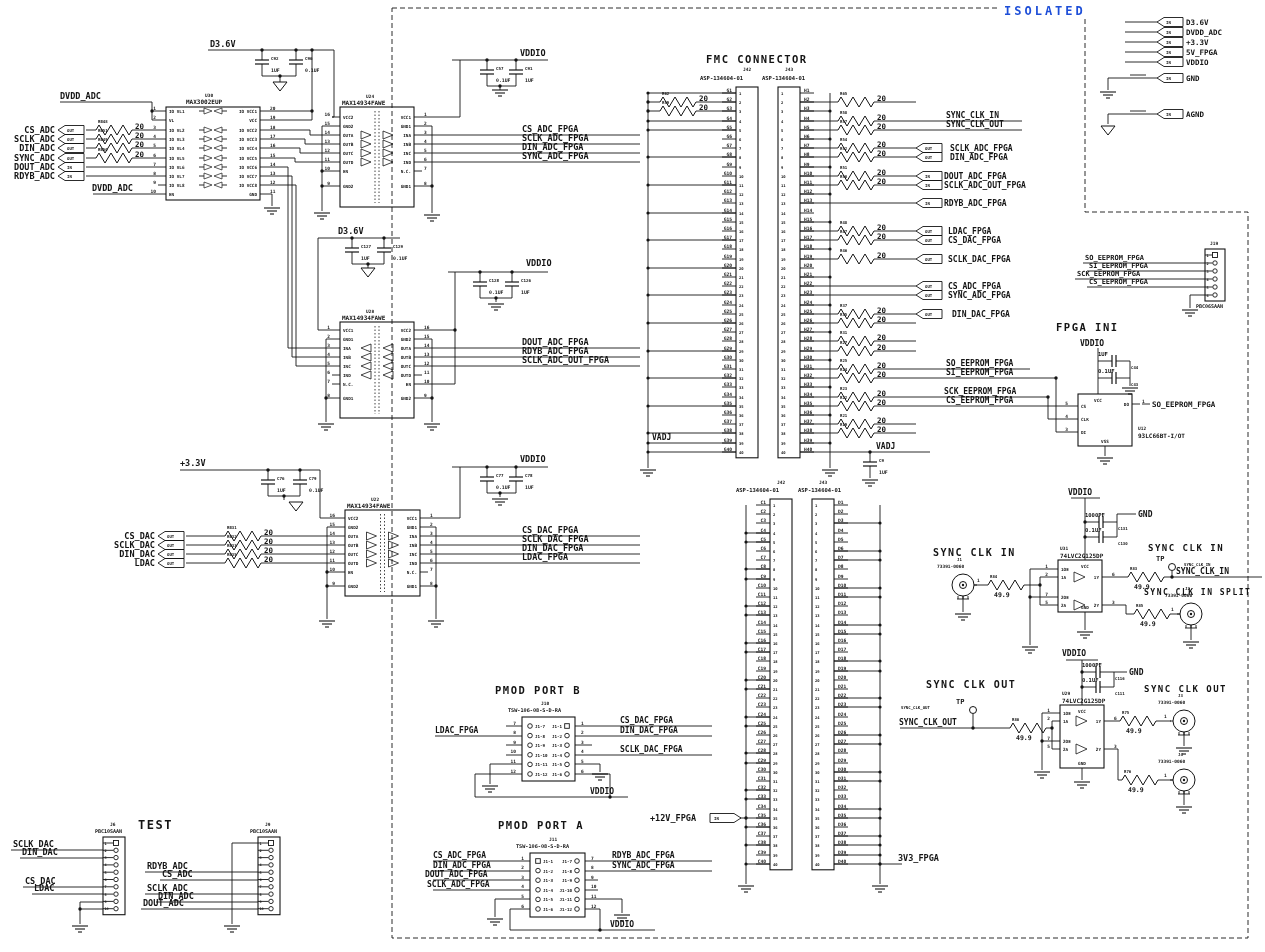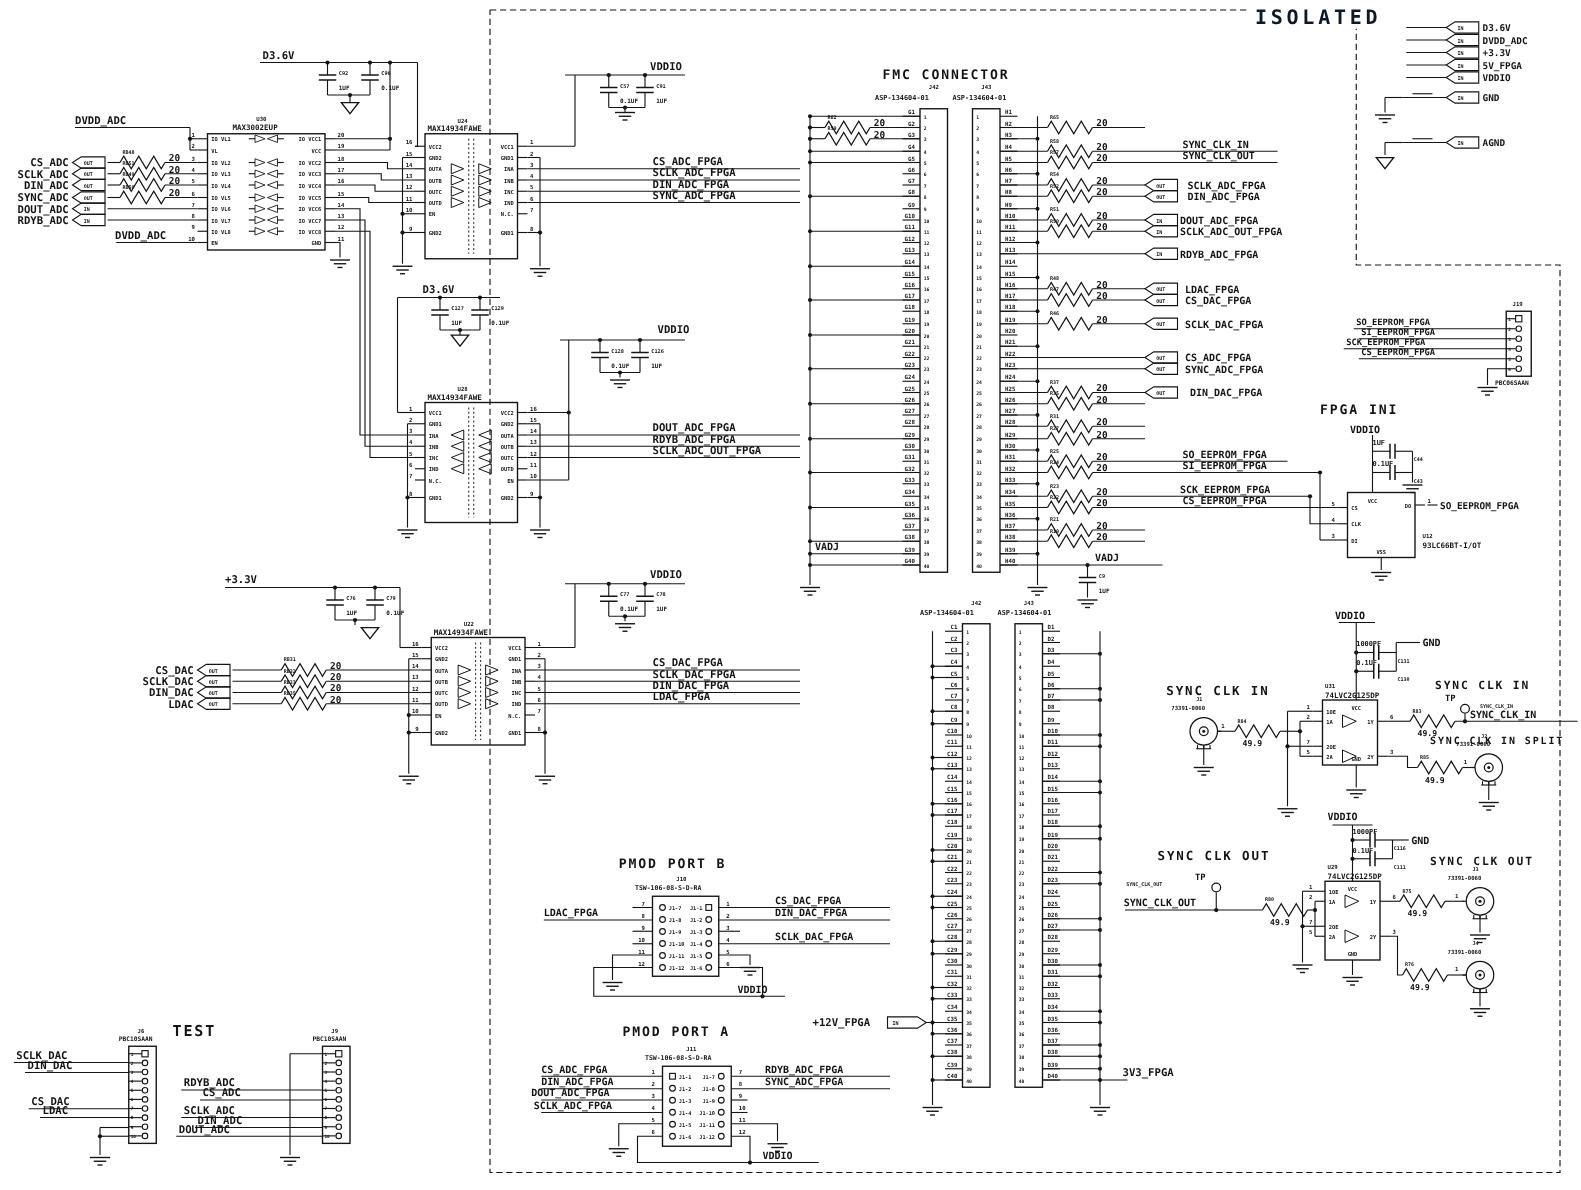--- a/index.html
+++ b/index.html
@@ -1,21 +1,21 @@
 <!DOCTYPE html>
 <html><head>
 <meta charset="utf-8">
 <style>
   html,body{margin:0;padding:0;background:#e8e8e8;}
   .sheet{position:relative;width:1265px;height:952px;background:#ffffff;overflow:hidden;
          font-family:"DejaVu Sans Mono", monospace;}
   svg{position:absolute;left:0;top:0;}
   svg text{font-family:"DejaVu Sans Mono", monospace;fill:#141414;}
   .isolated-label{position:absolute;left:1000px;top:4px;background:#ffffff;padding:0 4px;
-    font-size:16px;font-weight:700;letter-spacing:3px;color:#0f172a;}
+    font-size:12px;font-weight:700;letter-spacing:3px;color:#1d4ed8;}
 </style>
 </head>
 <body>
 
 <div class="sheet">
   <svg id="cv" width="1265" height="952" viewBox="0 0 1265 952">
       <path d="M392,8 H1085 V212 H1248 V938 H392 Z" fill="none" stroke="#141414" stroke-width="0.9" stroke-dasharray="5 3"></path>
       <g>
         <polyline points="60,102 152,102" fill="none" stroke="#141414" stroke-width="0.9"></polyline>
         <polyline points="152,102 152,120" fill="none" stroke="#141414" stroke-width="0.9"></polyline>

